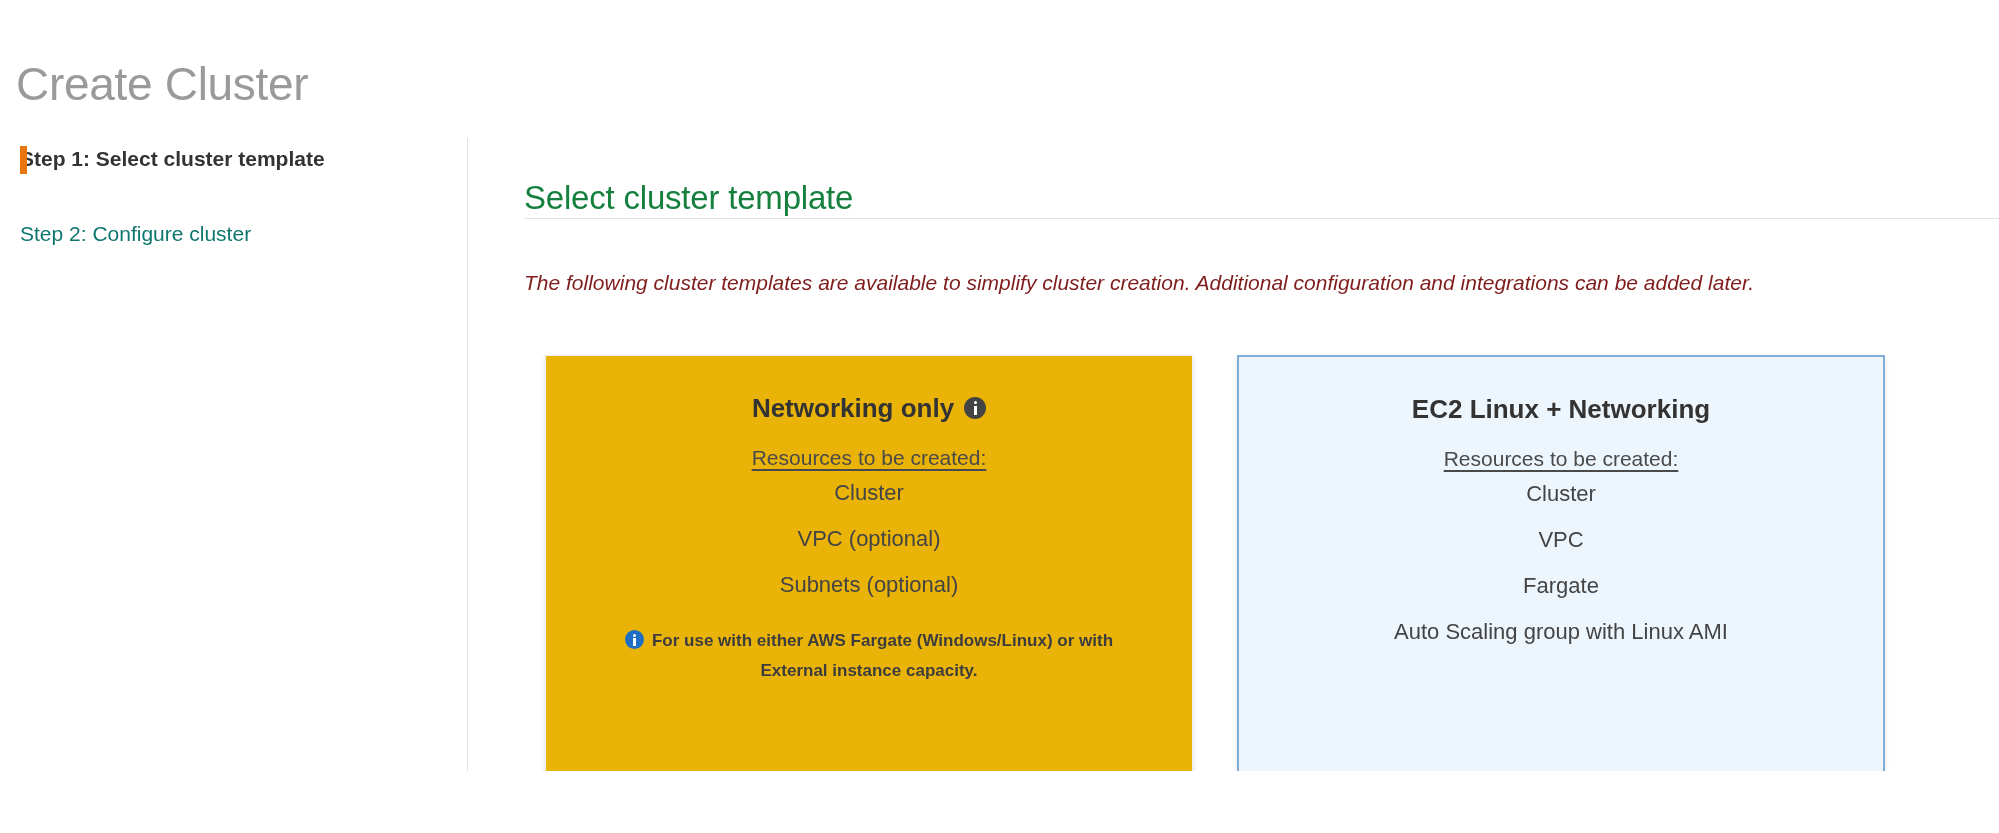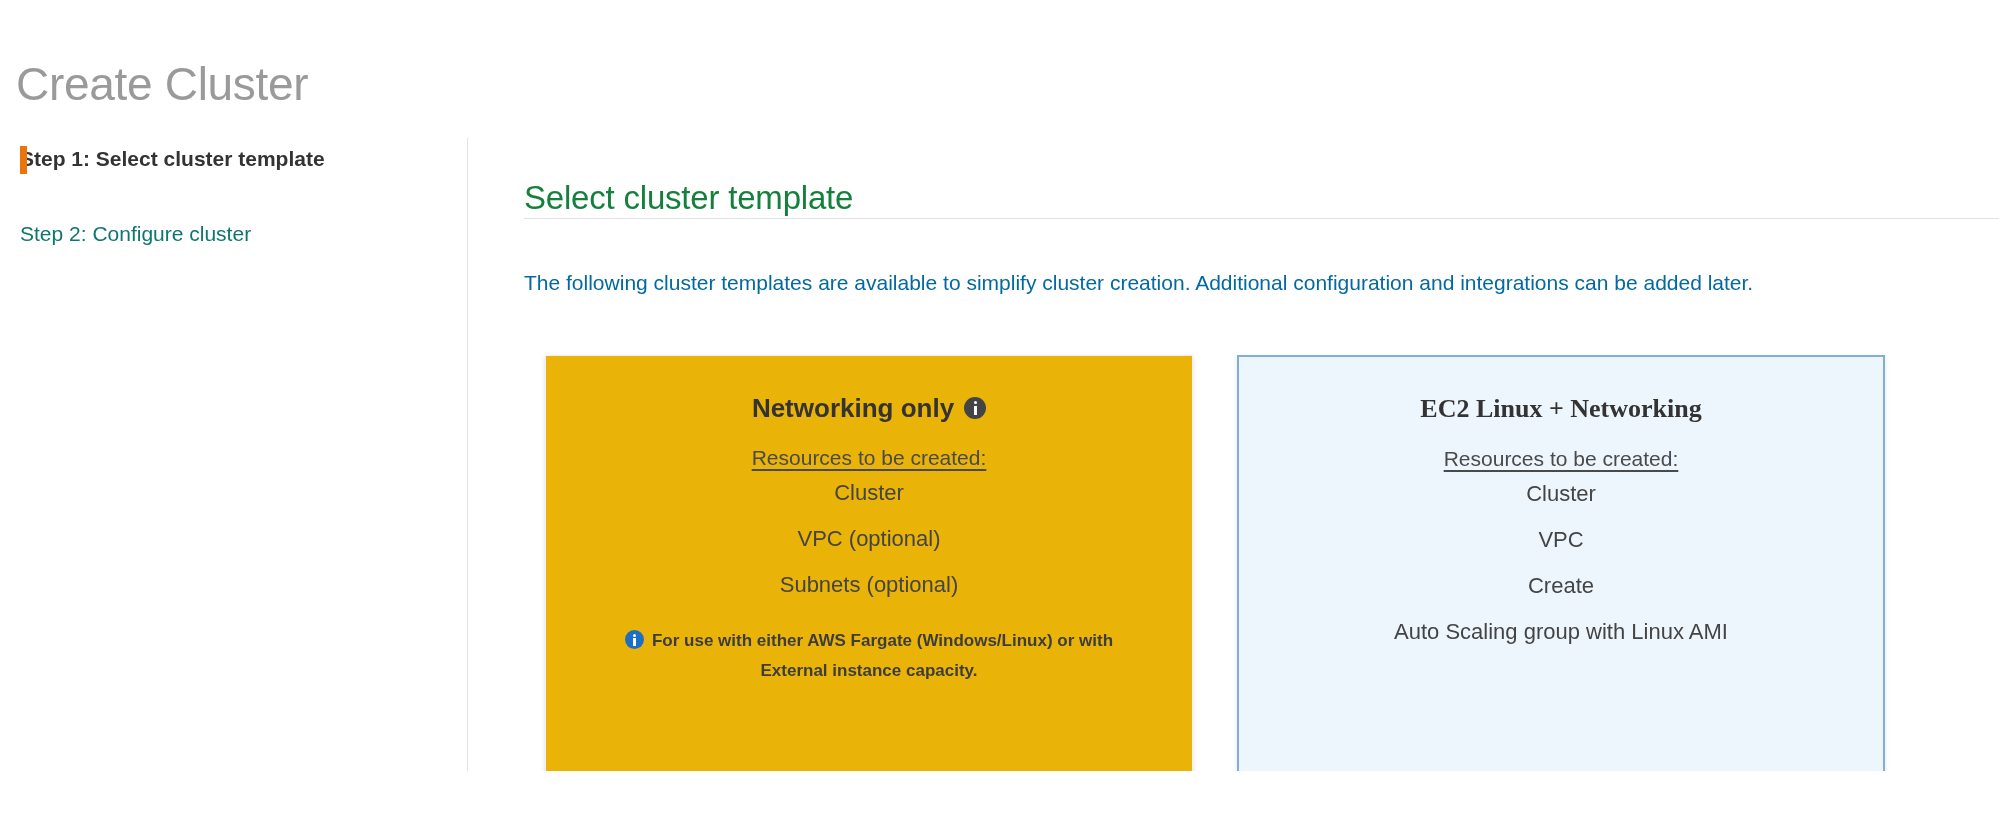--- a/index.html
+++ b/index.html
@@ -97,21 +97,22 @@
     height: 1px;
     background: #e3e3e3;
   }
   #section-desc {
     position: absolute;
     left: 56px;
     top: 242px;
     width: 1420px;
     font-size: 21px;
     line-height: 39px;
-    color: #0369a1;
+    color: #7f1d1d;
+    font-style: italic;
   }
 
   
   #cards {
     position: absolute;
     left: 77px;
     top: 355px;
     width: 1420px;
     height: 462px;
   }
@@ -140,21 +141,21 @@
     font-size: 26px;
     font-weight: bold;
     color: #333333;
     line-height: 44px;
     margin: 0 0 8px 0;
     display: flex;
     align-items: center;
     justify-content: center;
     gap: 10px;
   }
-  .card-title.stacked { display: block; font-family: Liberation Serif, serif; }
+  .card-title.stacked { display: block; }
   .info-badge {
     display: inline-block;
     width: 22px;
     height: 22px;
     border-radius: 50%;
     background: #444444;
     position: relative;
     vertical-align: middle;
     flex: 0 0 auto;
   }
@@ -293,21 +294,21 @@
           <span>EC2 Linux + Networking</span>
         </div>
 
         <div>
           <span class="resources-heading">Resources to be created:</span>
         </div>
 
         <ul class="resource-list">
           <li>Cluster</li>
           <li>VPC</li>
-          <li>Create</li>
+          <li>Fargate</li>
           <li>Auto Scaling group with Linux AMI</li>
         </ul>
 
       </div>
 
     </div>
 
   </section>
 
 </div>

